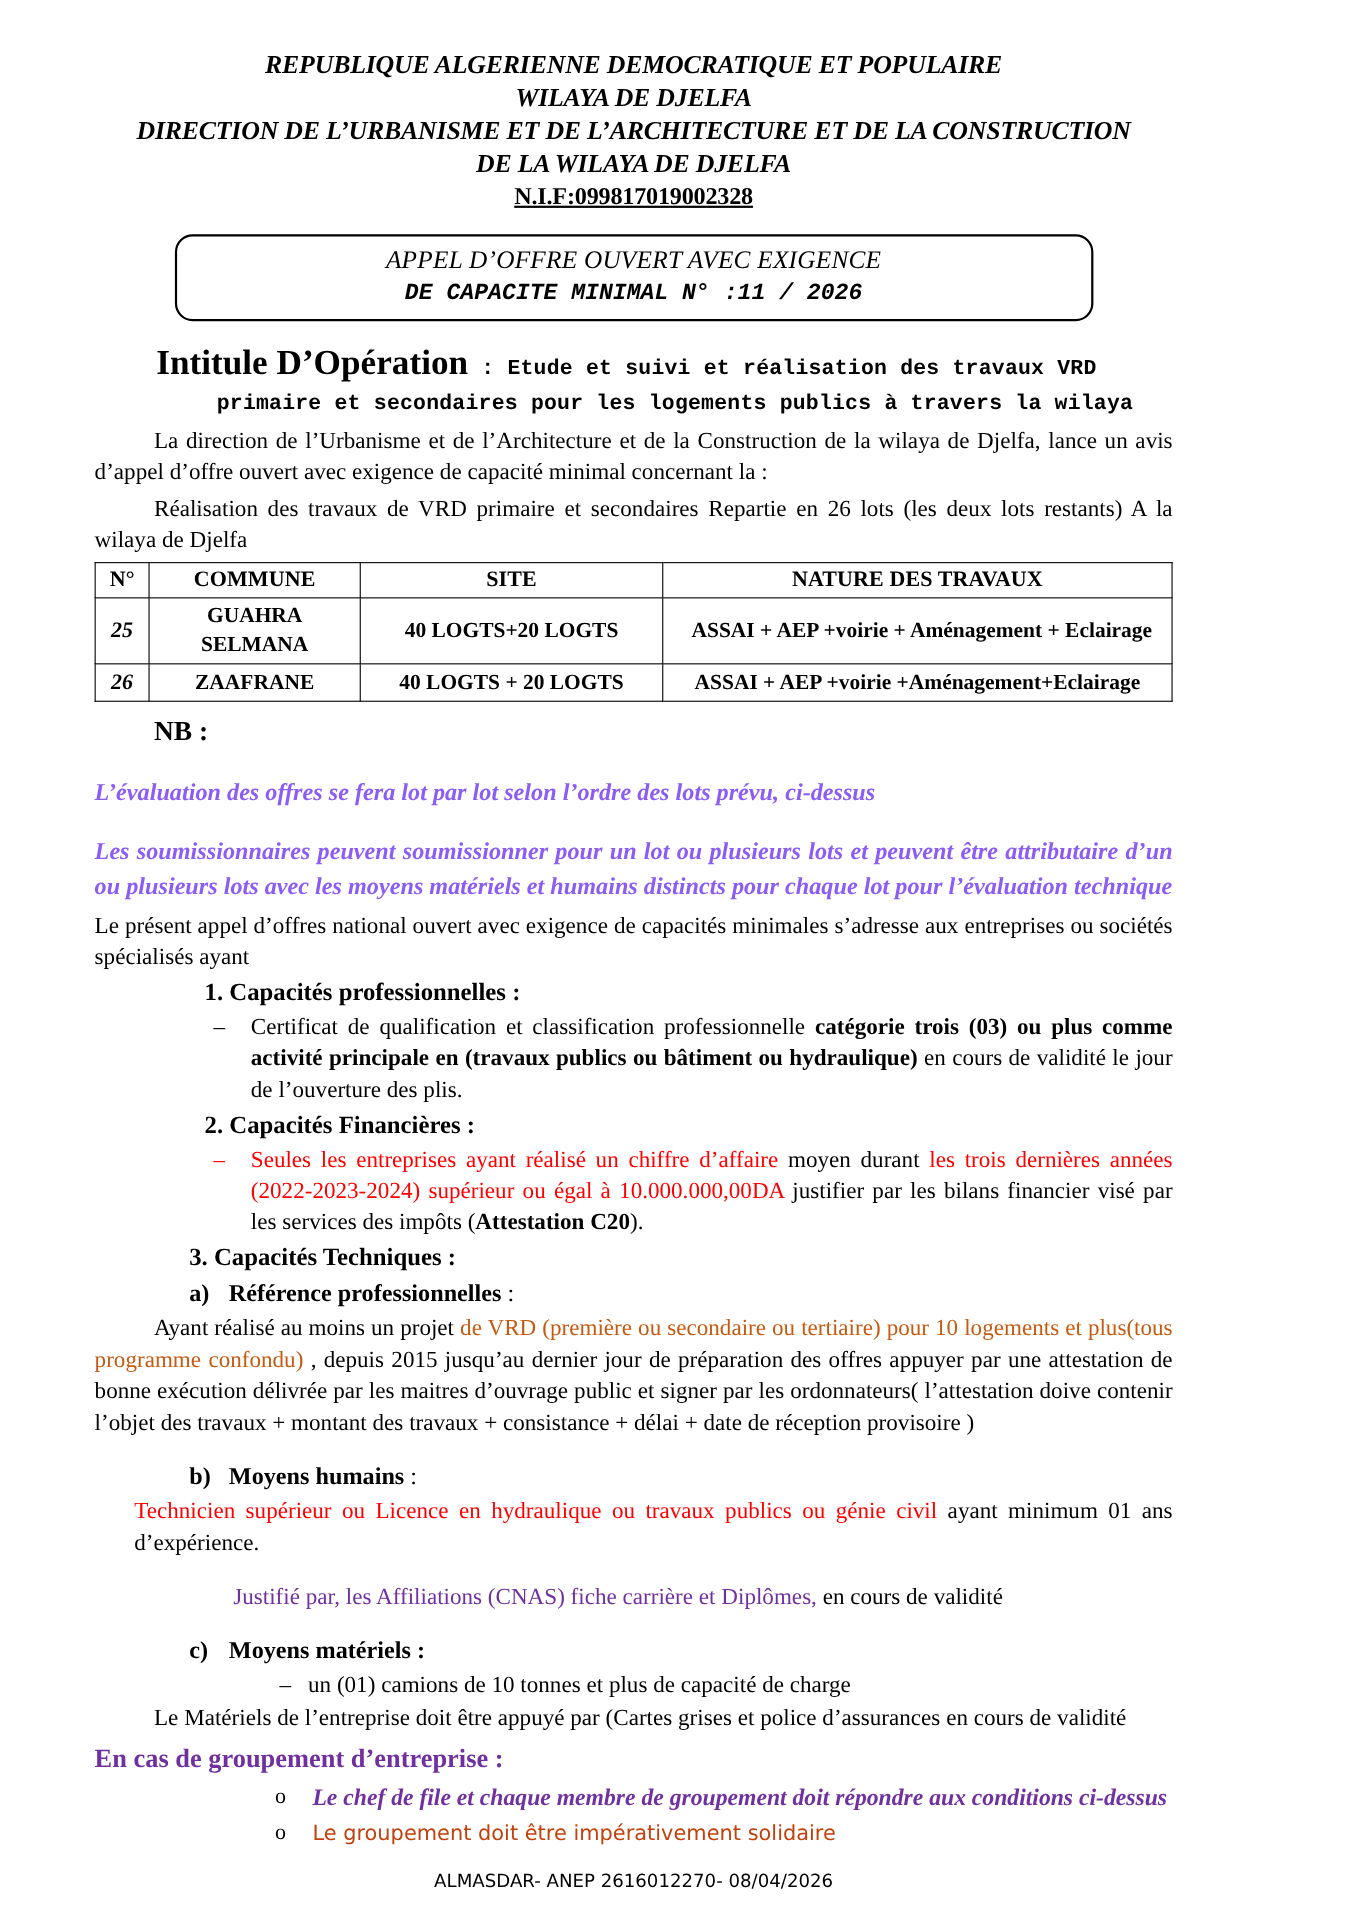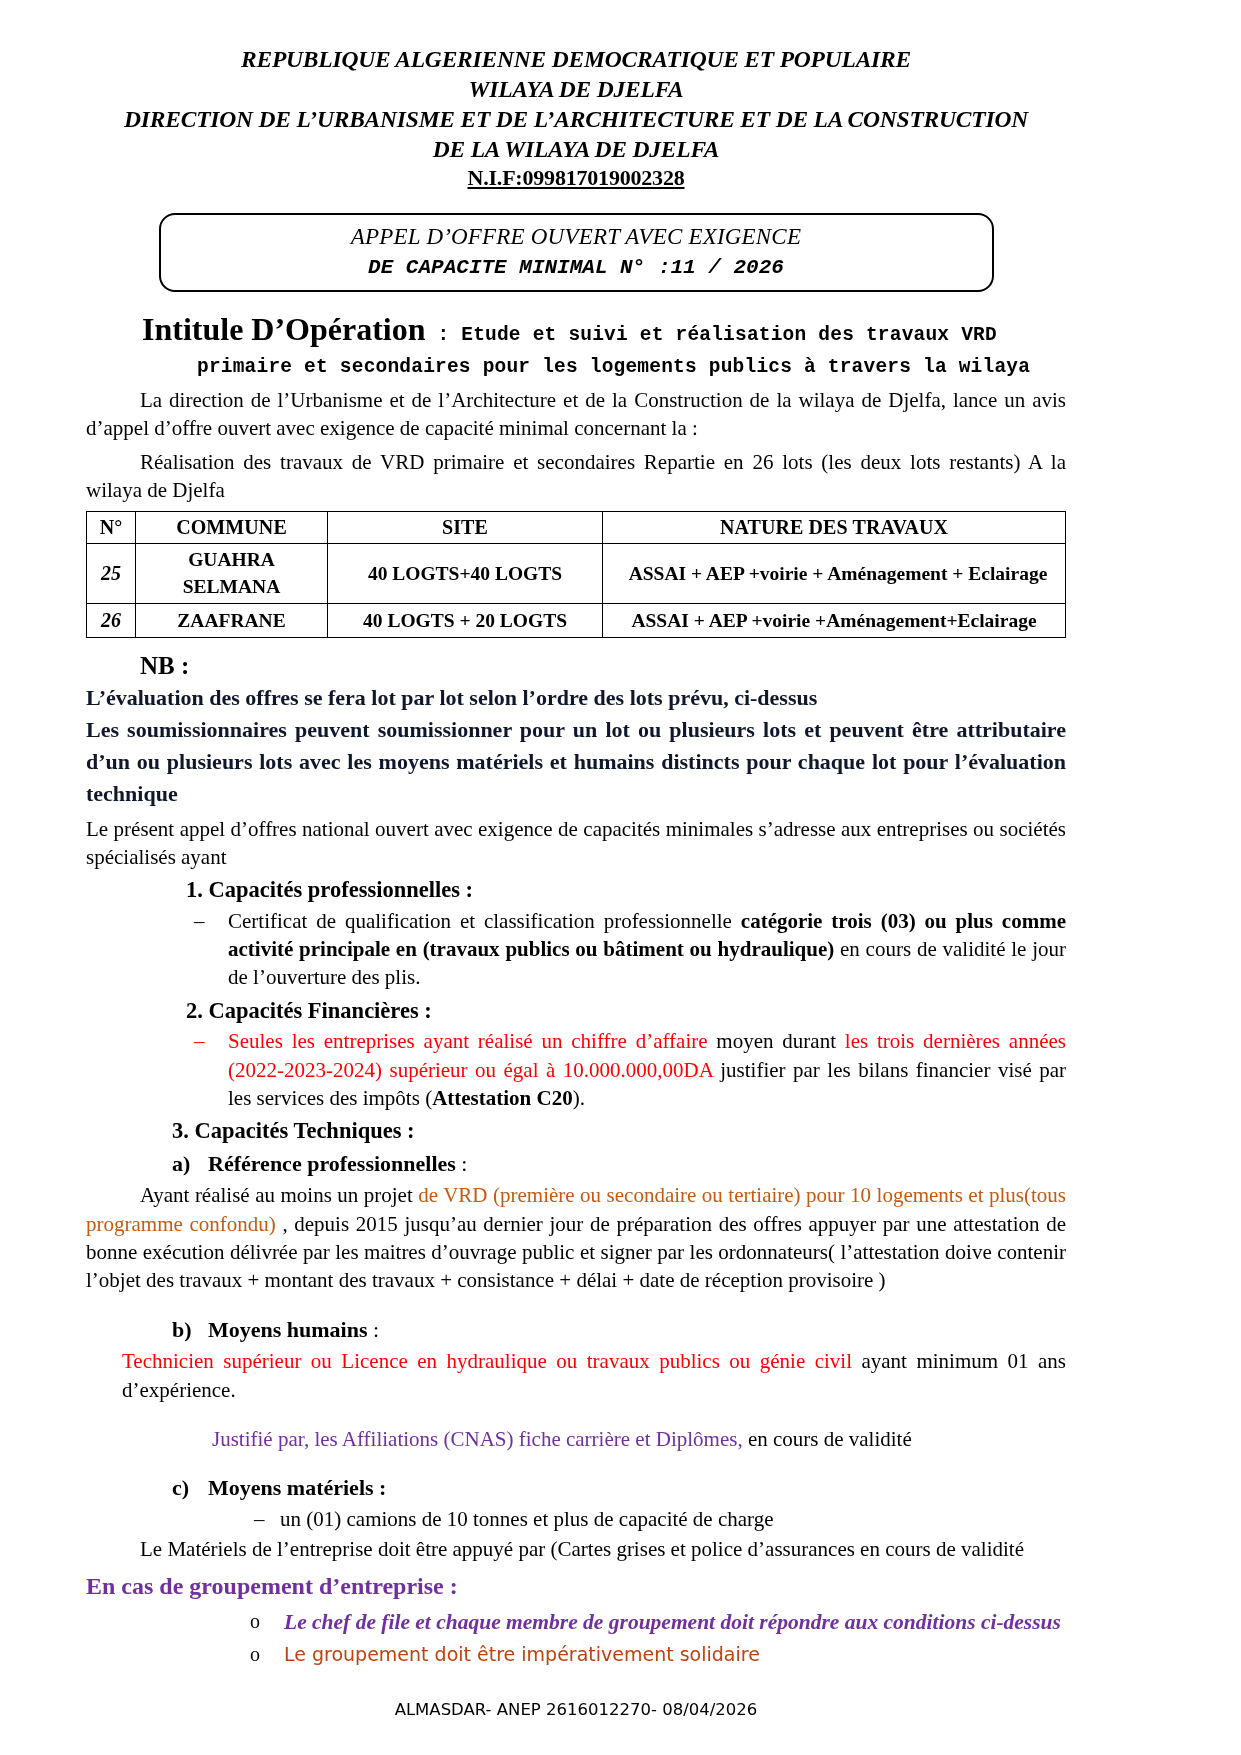--- a/index.html
+++ b/index.html
@@ -123,26 +123,27 @@
   table.lots tr.r2 td { padding: 3px 3px; margin-top: 47px; }
 
   
   .nb {
     margin-top: 11px;
     padding-left: 54px;
     font-weight: bold;
     font-size: 25px;
   }
   .blue {
-    color: #0f172a;
+    color: #8b5cf6;
     font-weight: bold;
     font-size: 22px;
     line-height: 1.45;
-    margin-top: 0;
+    margin-top: 22px;
     text-align: justify;
+    font-style: italic;
   }
   .blue.j { text-align: justify; text-align-last: left; }
   .dashitem {
     display: block;
     font-weight: normal;
     font-size: 21px;
     line-height: 1.34;
     position: relative;
     padding-left: 42px;
     margin-top: 2px;
@@ -264,21 +265,21 @@
           <th class="nature">NATURE DES TRAVAUX</th>
         </tr>
       </thead>
       <tbody>
         <tr class="r1">
           <td class="num">25</td>
           <td class="commune">
             <span>GUAHRA</span><br>
             <span>SELMANA</span>
           </td>
-          <td class="site">40 LOGTS+40 LOGTS</td>
+          <td class="site">40 LOGTS+20 LOGTS</td>
           <td class="nature">ASSAI + AEP +voirie + Aménagement + Eclairage</td>
         </tr>
         <tr class="r2">
           <td class="num">26</td>
           <td class="commune">ZAAFRANE</td>
           <td class="site">40 LOGTS + 20 LOGTS</td>
           <td class="nature">ASSAI + AEP +voirie +Aménagement+Eclairage</td>
         </tr>
       </tbody>
     </table>

